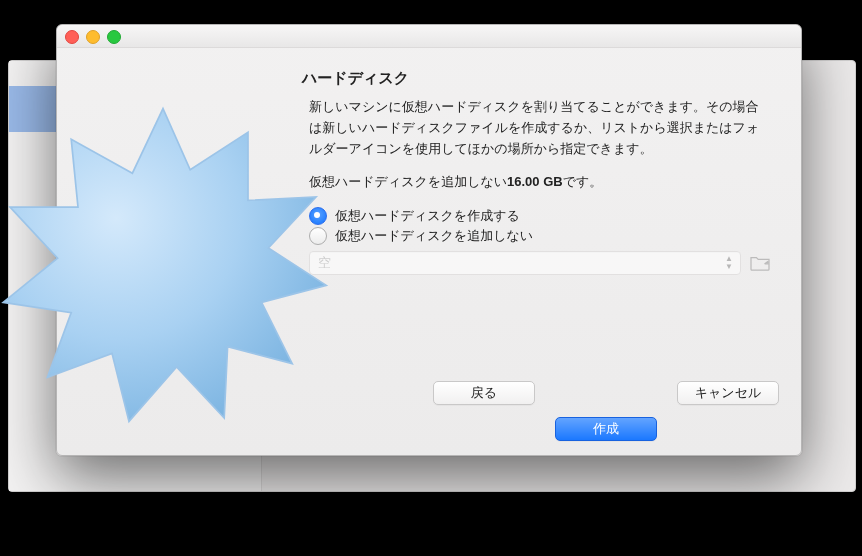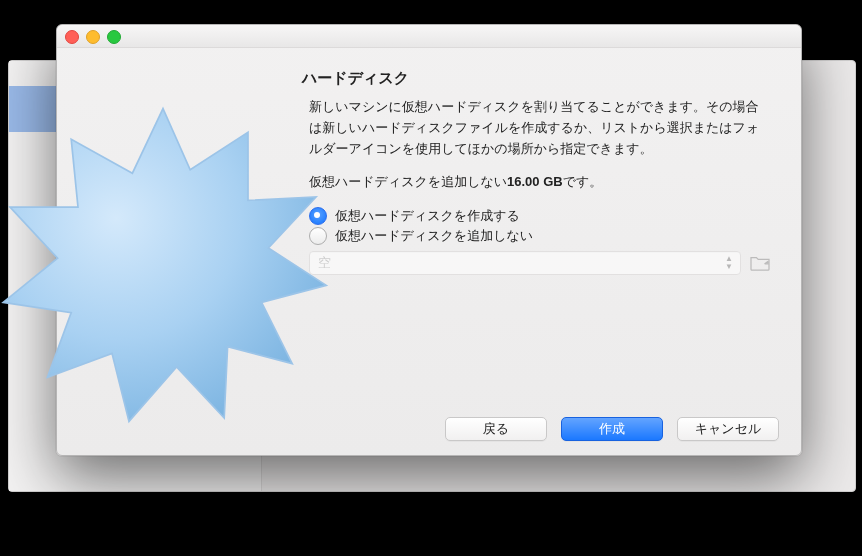--- a/index.html
+++ b/index.html
@@ -20,23 +20,23 @@
   .sizeline .val{font-weight:700;text-align:right;}
   .radio-row{display:flex;align-items:center;gap:8px;margin:2px 0;color:#222;}
   .radio{appearance:none;-webkit-appearance:none;width:16px;height:16px;border-radius:50%;border:1px solid #adadad;background:linear-gradient(#fff,#ececec);position:relative;outline:none;}
   .radio.checked{border-color:#2a6ded;background:radial-gradient(circle at 50% 40%,#5aa2ff,#1273ff);}
   .radio.checked::after{content:"";position:absolute;left:4px;top:4px;width:6px;height:6px;border-radius:50%;background:#fff;}
   .combo-row{display:flex;align-items:center;gap:8px;margin-top:6px;}
   .combo{flex:1;height:22px;border:1px solid #dcdada;border-radius:4px;background:#fdfdfd;color:#bdbdbd;display:flex;align-items:center;padding:0 8px;position:relative;box-shadow:inset 0 1px 0 rgba(0,0,0,.02);}
   .combo.disabled{opacity:.65;}
   .combo .arrows{position:absolute;right:4px;top:2px;width:14px;height:18px;display:flex;flex-direction:column;align-items:center;justify-content:center;color:#9b9b9b;font-size:8px;line-height:8px;}
   .folder-icon{width:22px;height:18px;opacity:.5;}
-  .buttons{position:absolute;right:22px;bottom:14px;display:flex;gap:14px;}
+  .buttons{position:absolute;right:22px;bottom:14px;display:flex;gap:20px;}
   .btn{min-width:72px;height:22px;padding:0 14px;border-radius:5px;background:linear-gradient(#ffffff,#f1f0f0);border:1px solid #c9c8c8;color:#222;font-size:13px;display:flex;align-items:center;justify-content:center;box-shadow:0 1px 0 rgba(0,0,0,.03);cursor:default;}
-  .btn.primary{background:linear-gradient(#63a4ff,#1b78ff);border-color:#1862df;color:#fff;}
+  .btn.primary{background:linear-gradient(#63a4ff,#1b78ff);border-color:#1862df;color:#fff;margin-top:36px;}
   .starburst{position:absolute;left:-64px;top:70px;width:340px;height:340px;pointer-events:none;}
 </style>
 </head>
 <body>
 
 <div class="bgwindow">
   <div class="side">
     <div class="sel"></div>
   </div>
 </div>

